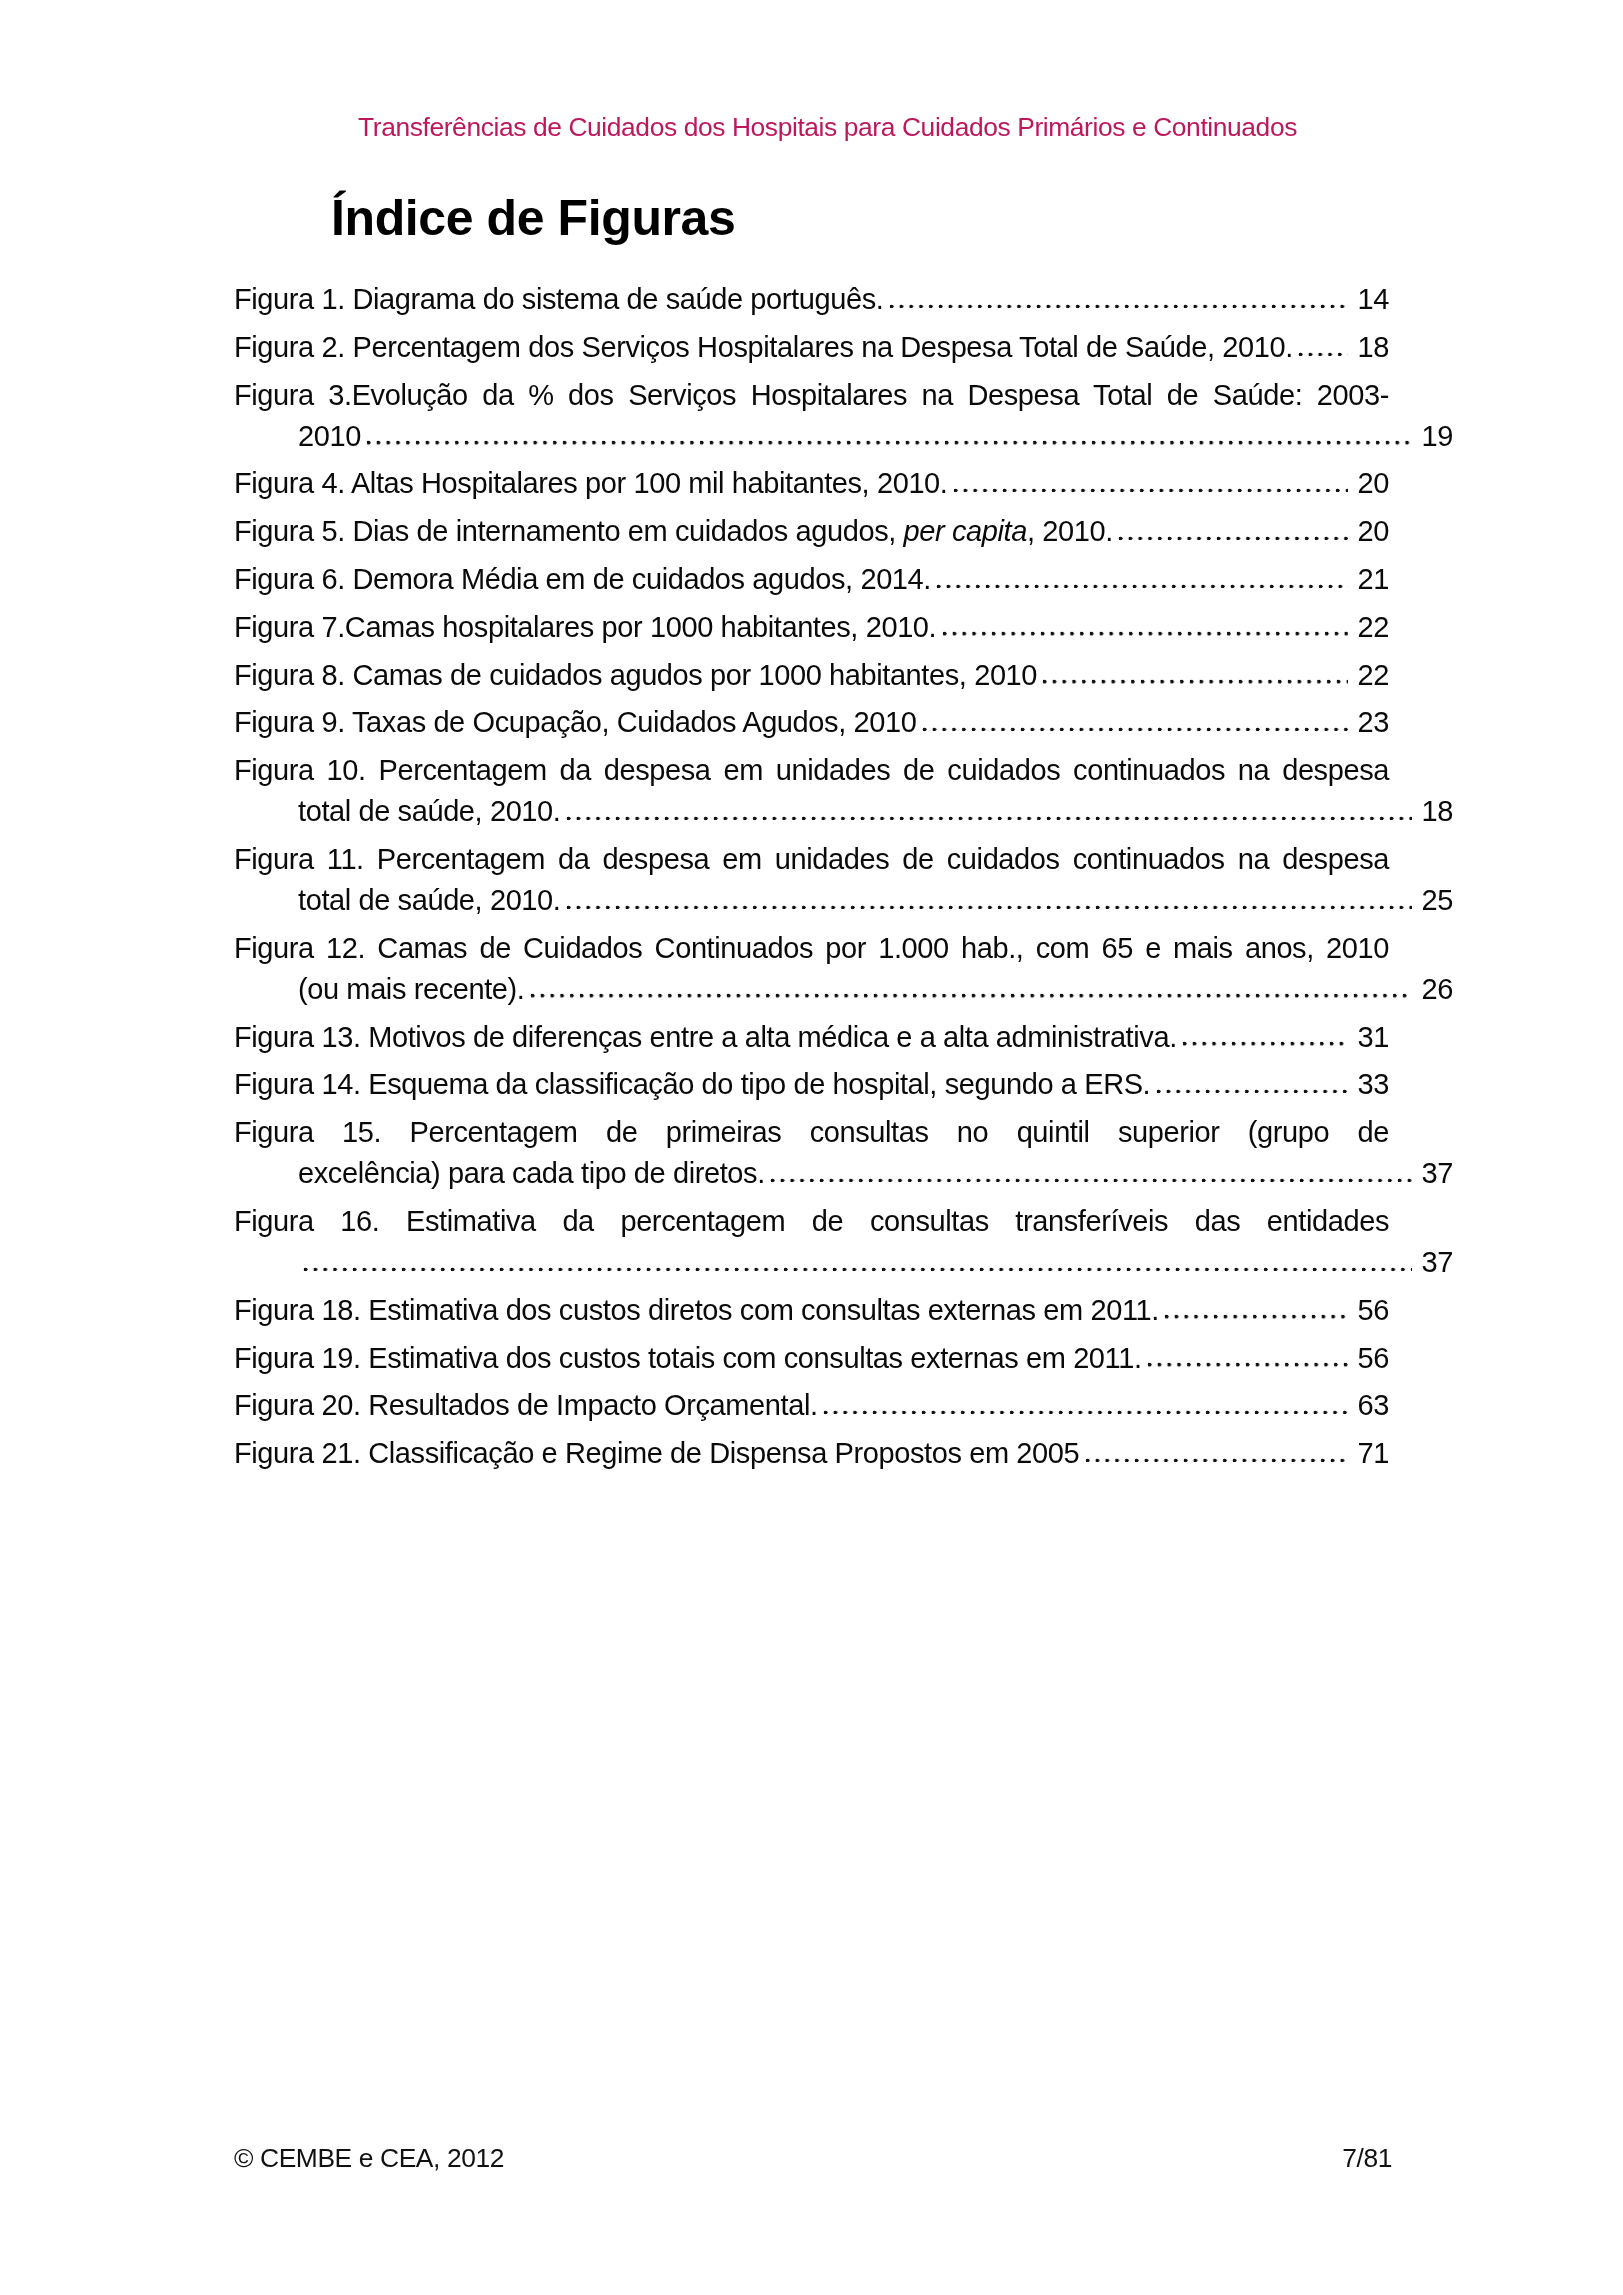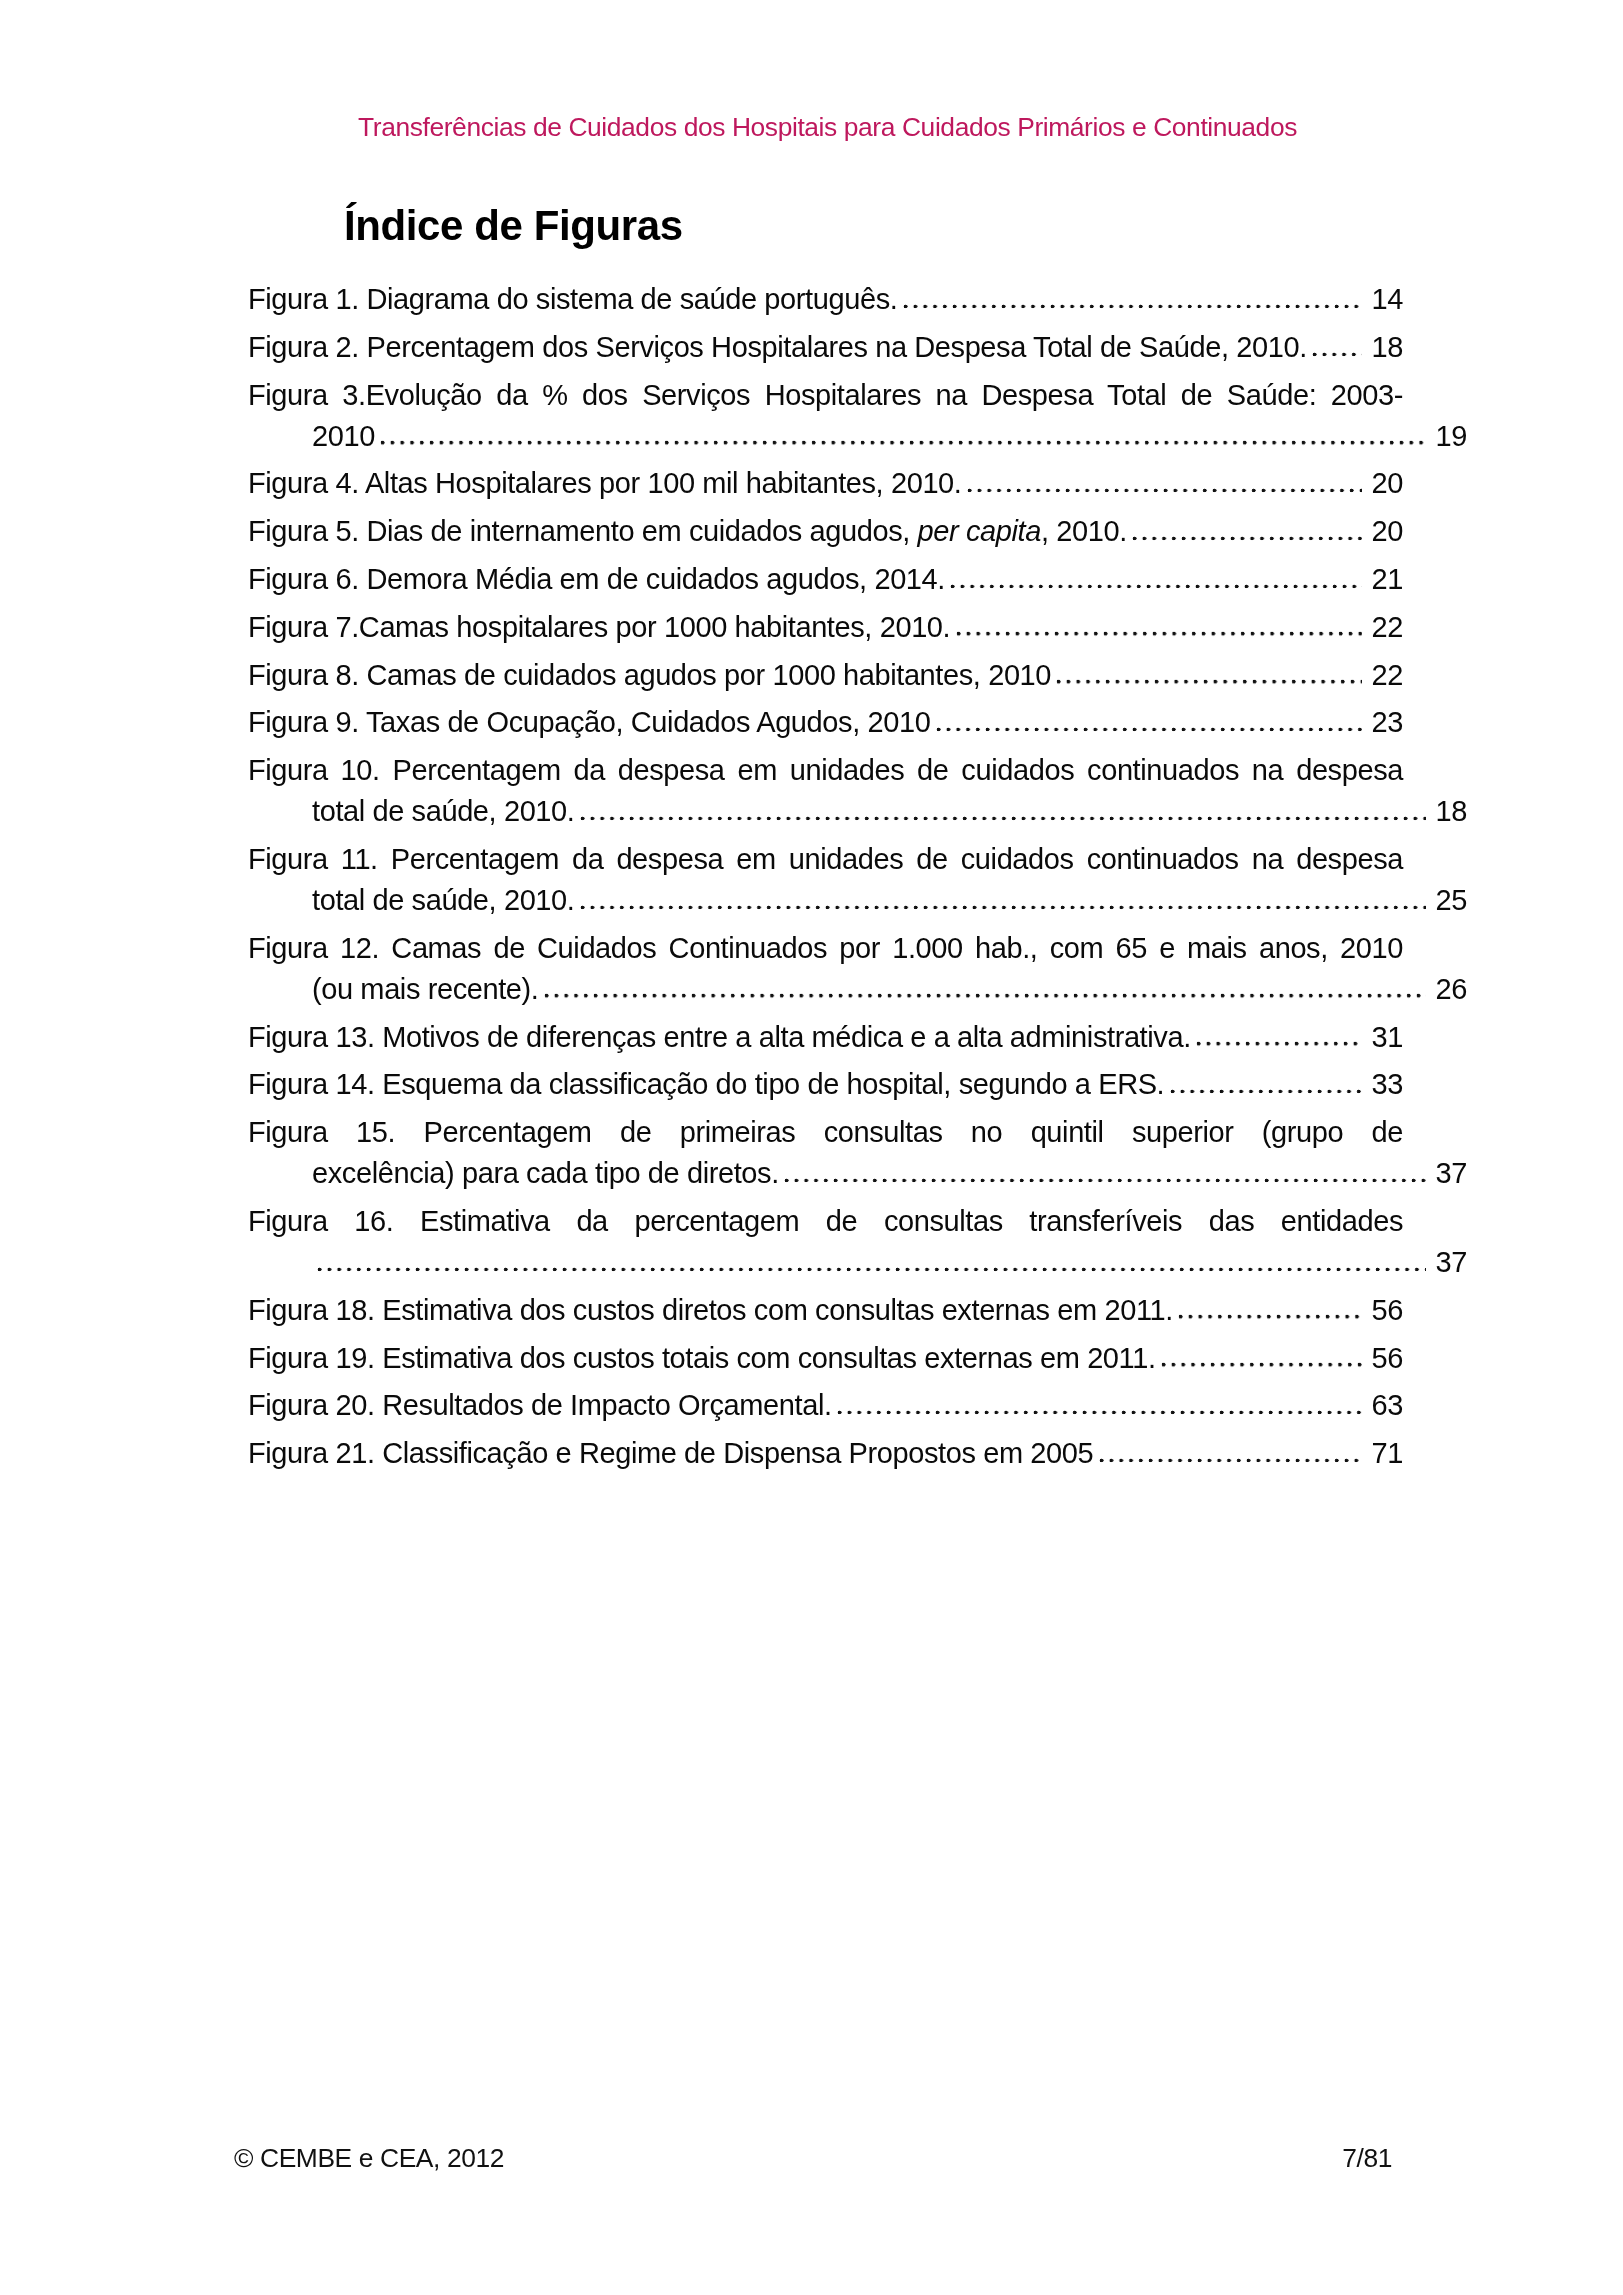--- a/index.html
+++ b/index.html
@@ -19,36 +19,35 @@
     width: 100%;
     text-align: center;
     font-size: 26.4px;
     letter-spacing: -0.4px;
     color: #be185d;
   }
   .section-title {
     position: absolute;
     top: 189px;
     left: 331px;
-    margin: 13px;
-    font-size: 42px;
+    margin: 0;
+    font-size: 50px;
     font-weight: 700;
     letter-spacing: -0.4px;
     color: #000;
   }
   .toc {
     position: absolute;
     top: 279px;
     left: 234px;
     width: 1155px;
     font-size: 29px;
     line-height: 41px;
     letter-spacing: -0.4px;
     color: #0a0a0a;
-    margin-left: 14px;
   }
   .toc-entry { margin-bottom: 6.8px; }
   .first-line {
     text-align: justify;
     text-align-last: justify;
   }
   .entry-line {
     display: flex;
     align-items: baseline;
     width: 100%;

